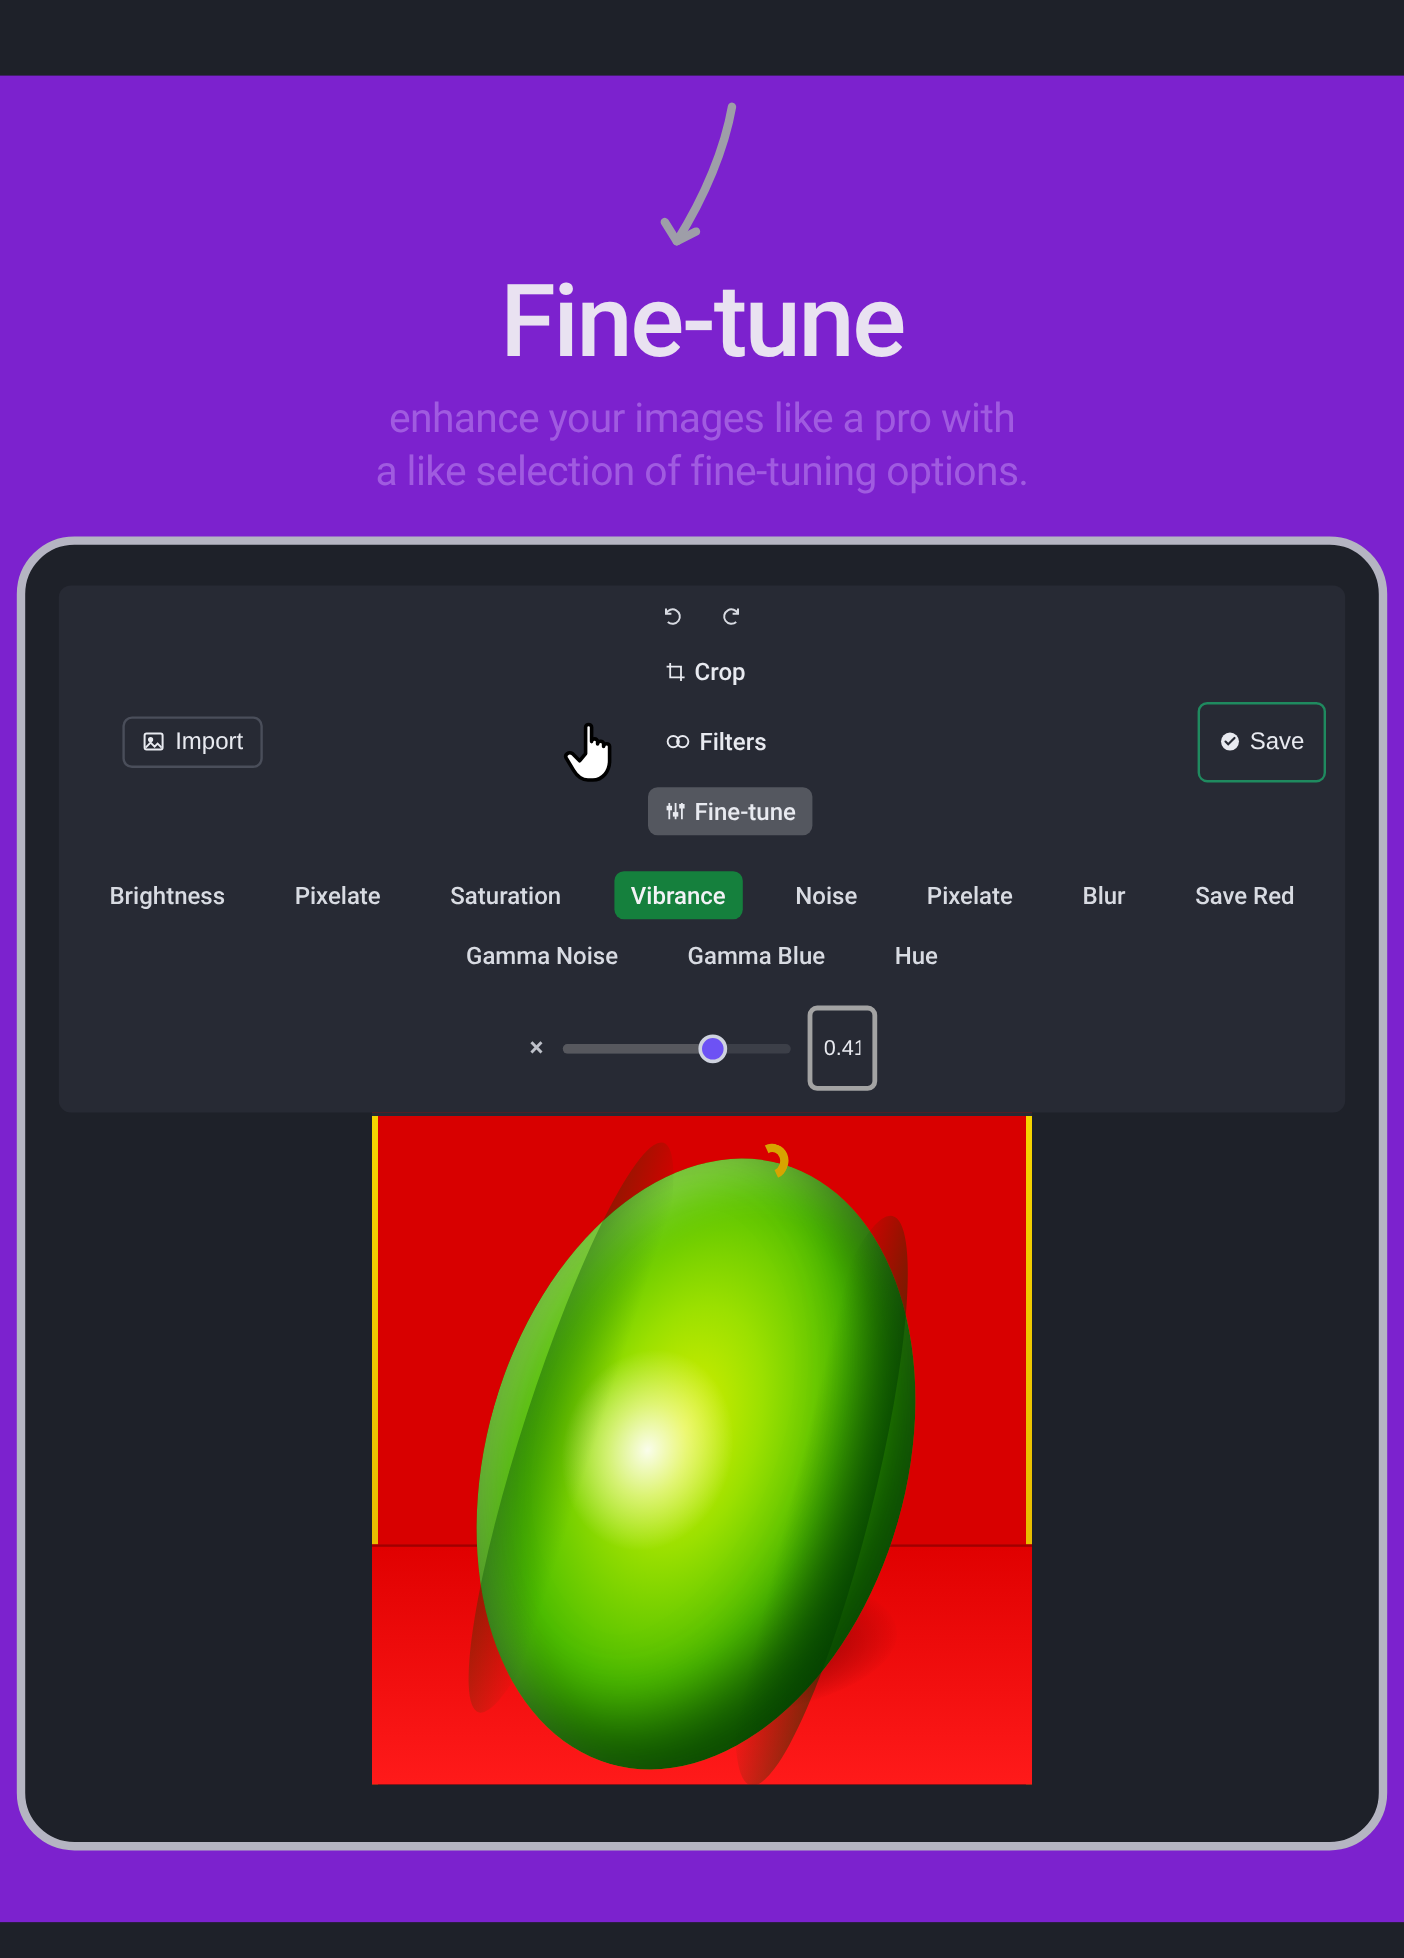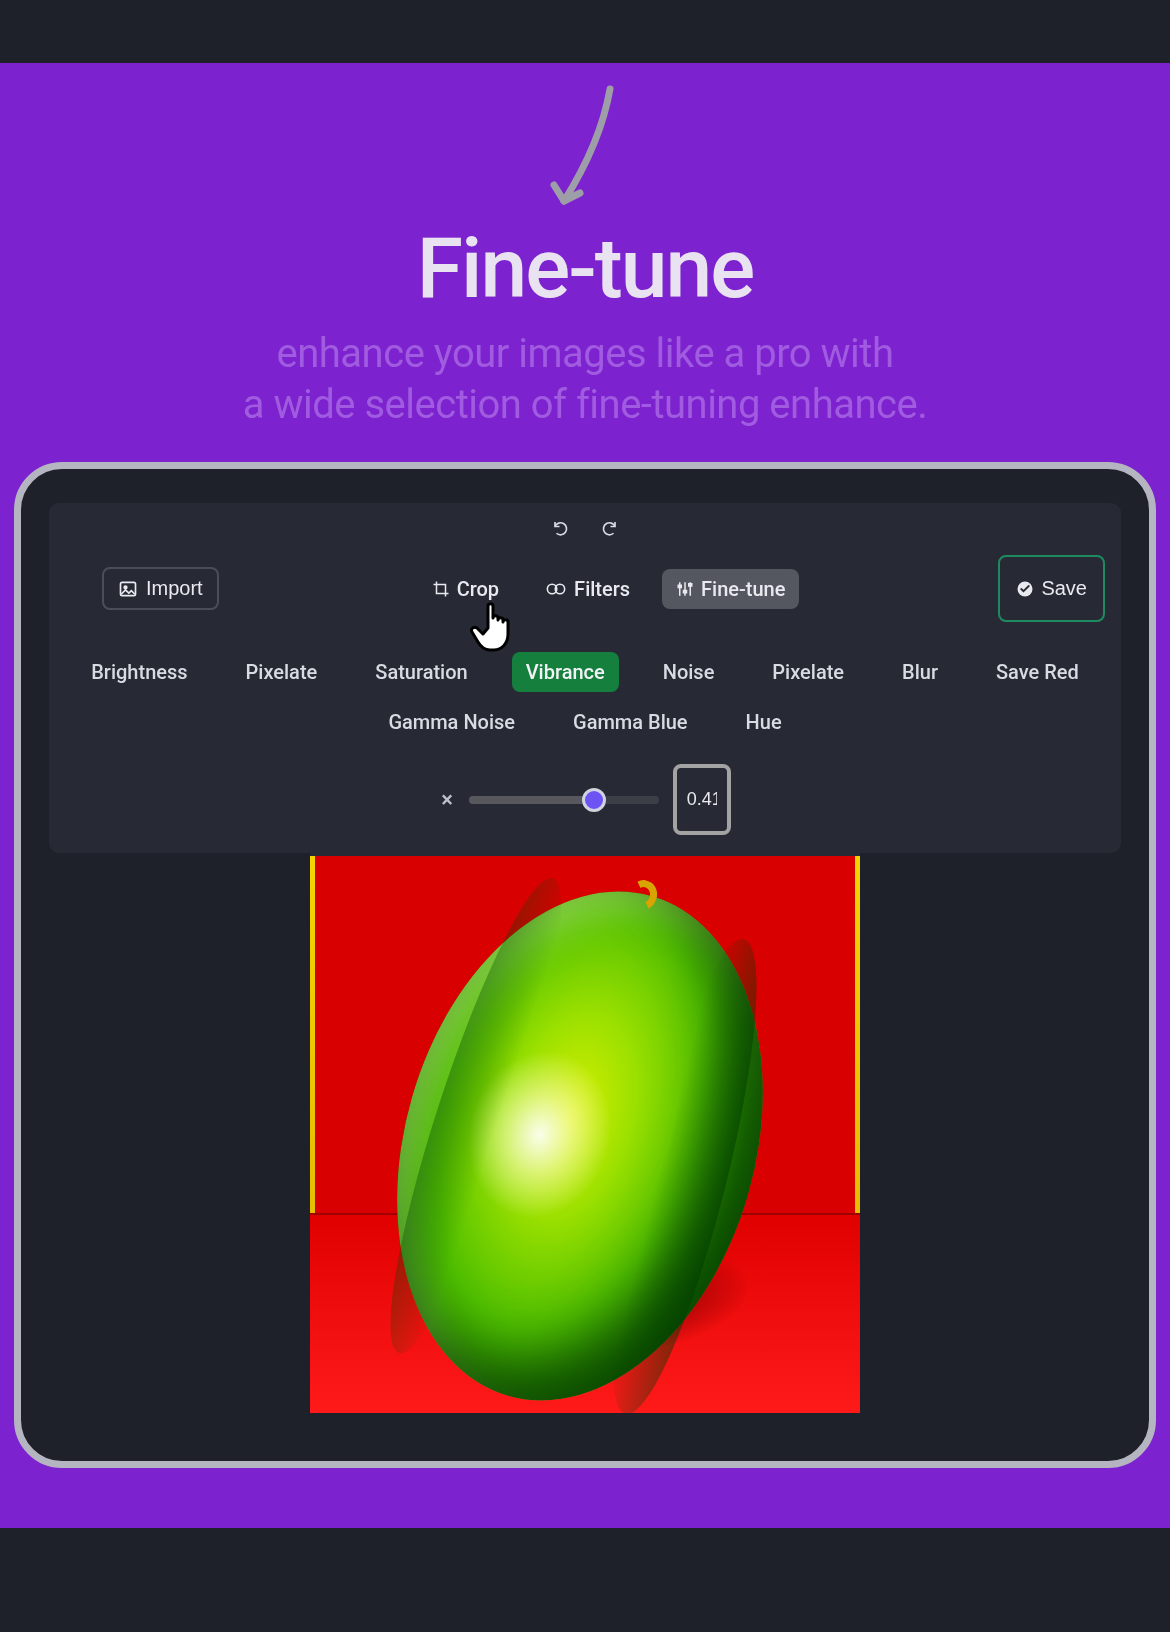--- a/index.html
+++ b/index.html
@@ -24,21 +24,21 @@
   .hero-title {
     color: #e9e2f1;
     font-size: 84px;
     font-weight: 500;
     text-align: center;
     letter-spacing: -2px;
     margin-top: 6px;
   }
   .hero-sub {
     color: #a05be0;
-    font-size: 40px;
+    font-size: 34px;
     font-weight: 400;
     text-align: center;
     line-height: 1.28;
     margin-top: 10px;
     letter-spacing: -0.5px;
   }
   .device-frame {
     margin: 32px 14px 0 14px;
     background: #1e2129;
     border: 7px solid #b5b5c2;
@@ -75,20 +75,21 @@
     font-size: 20px;
     font-weight: 500;
     padding: 8px 14px;
     border-radius: 8px;
     cursor: pointer;
   }
   .tabs-center {
     display: flex;
     align-items: flex-start;
     gap: 18px;
+    flex-direction: column;
   }
   .tab {
     display: inline-flex;
     align-items: center;
     gap: 7px;
     color: #e8eaf0;
     font-size: 20px;
     font-weight: 500;
     padding: 8px 14px;
     border-radius: 8px;
@@ -281,21 +282,21 @@
   <div class="arrow-wrap">
     <svg width="90" height="130" viewBox="0 0 90 130">
       <path d="M70 6 C 64 40, 48 80, 24 118" stroke="#9e9ea8" stroke-width="7" fill="none" stroke-linecap="round"></path>
       <path d="M24 118 L14 102 M24 118 L40 110" stroke="#9e9ea8" stroke-width="7" fill="none" stroke-linecap="round"></path>
     </svg>
   </div>
 
   <h1 class="hero-title">Fine-tune</h1>
   <p class="hero-sub">
     <span>enhance your images like a pro with</span><br>
-    <span>a wide selection of fine-tuning enhance.</span>
+    <span>a like selection of fine-tuning options.</span>
   </p>
 
   <div class="device-frame">
 
     <div class="toolbar-card">
 
       <div class="undo-redo-row">
         <span class="ic">
           <svg width="18" height="18" viewBox="0 0 24 24" fill="none" stroke="#d8dbe2" stroke-width="2.2">
             <path d="M4 10a8 8 0 1 1 2 9"></path>

